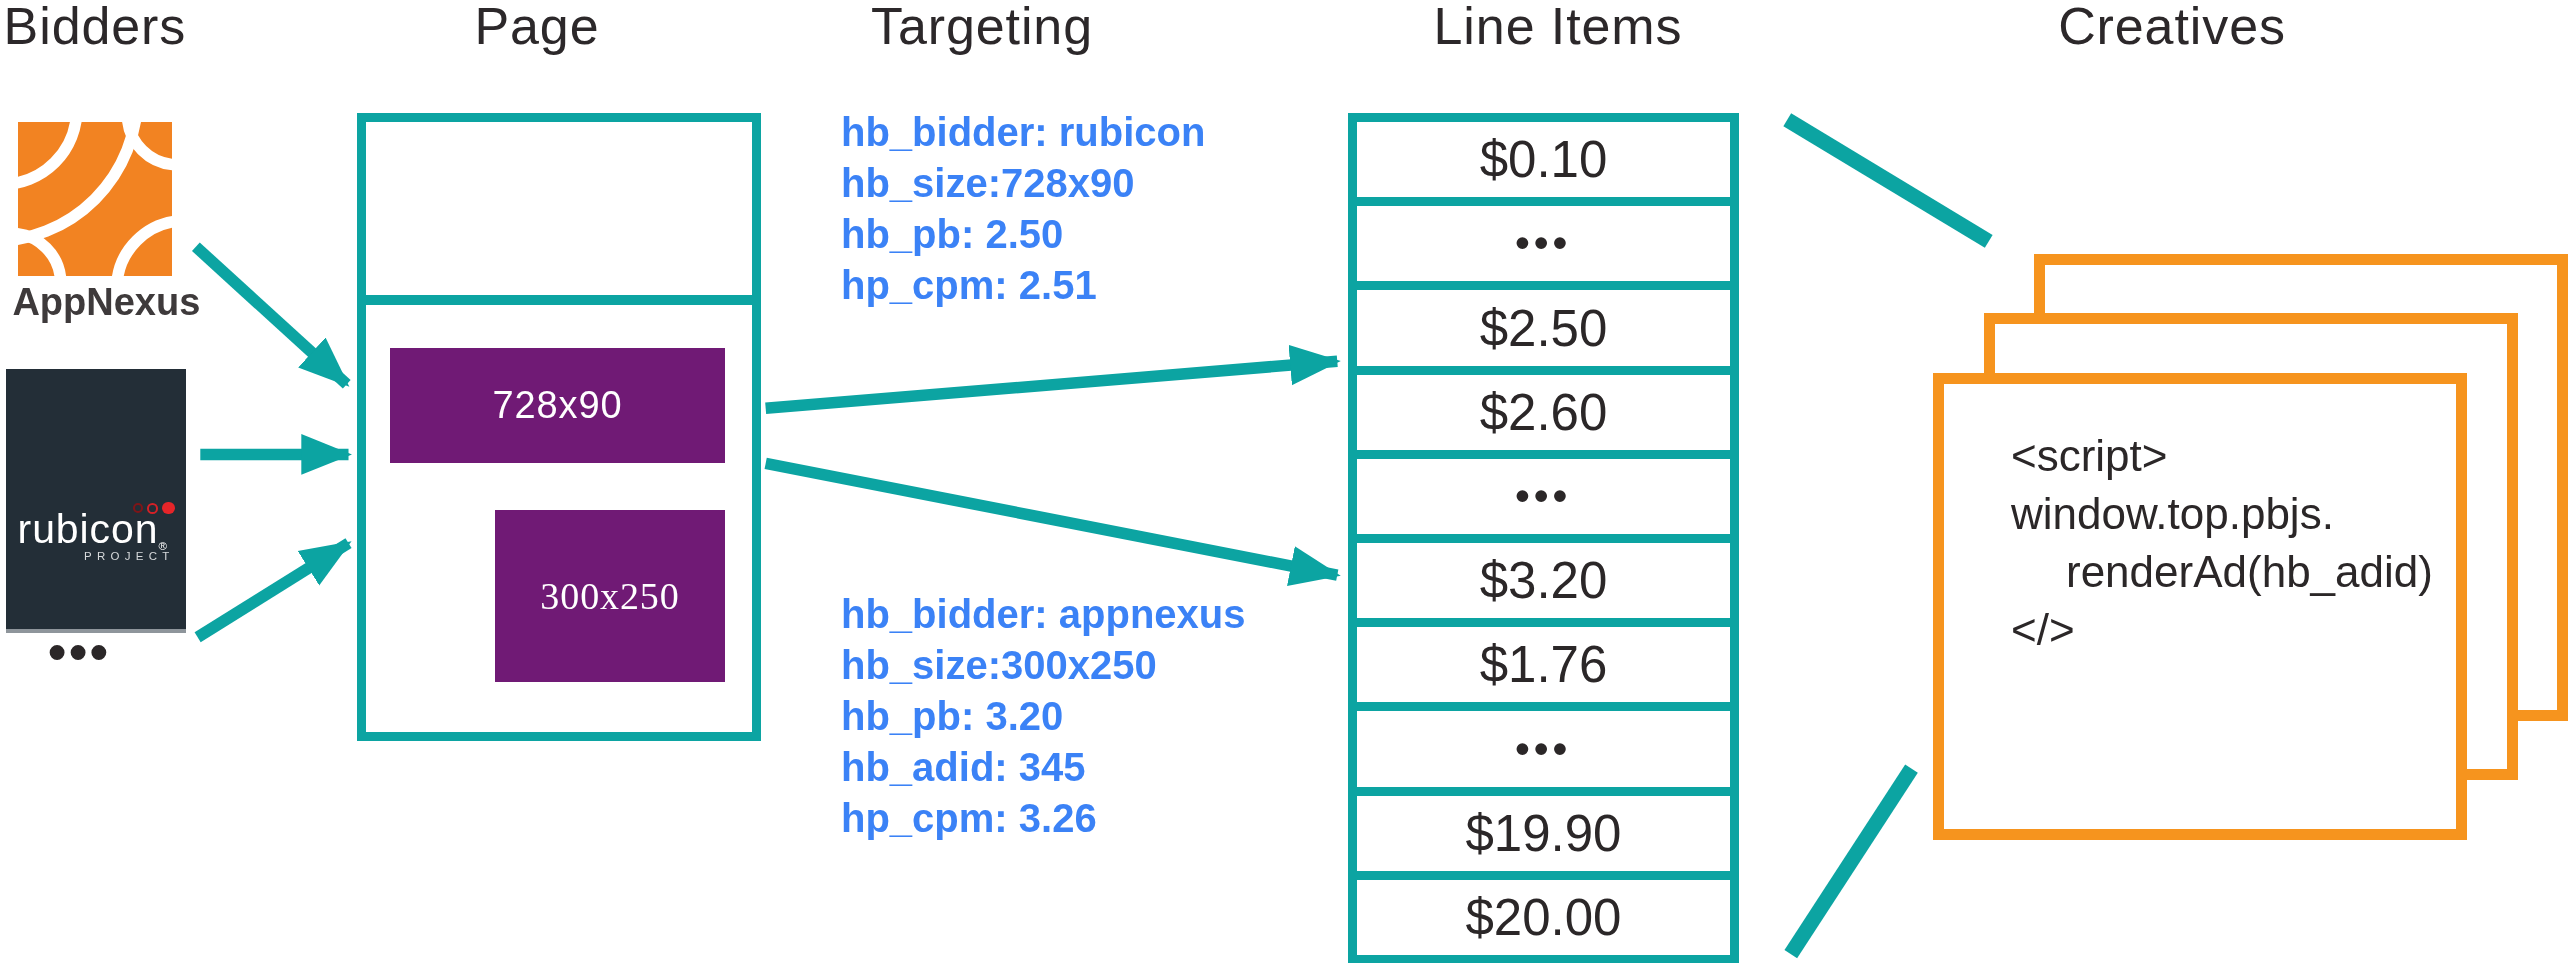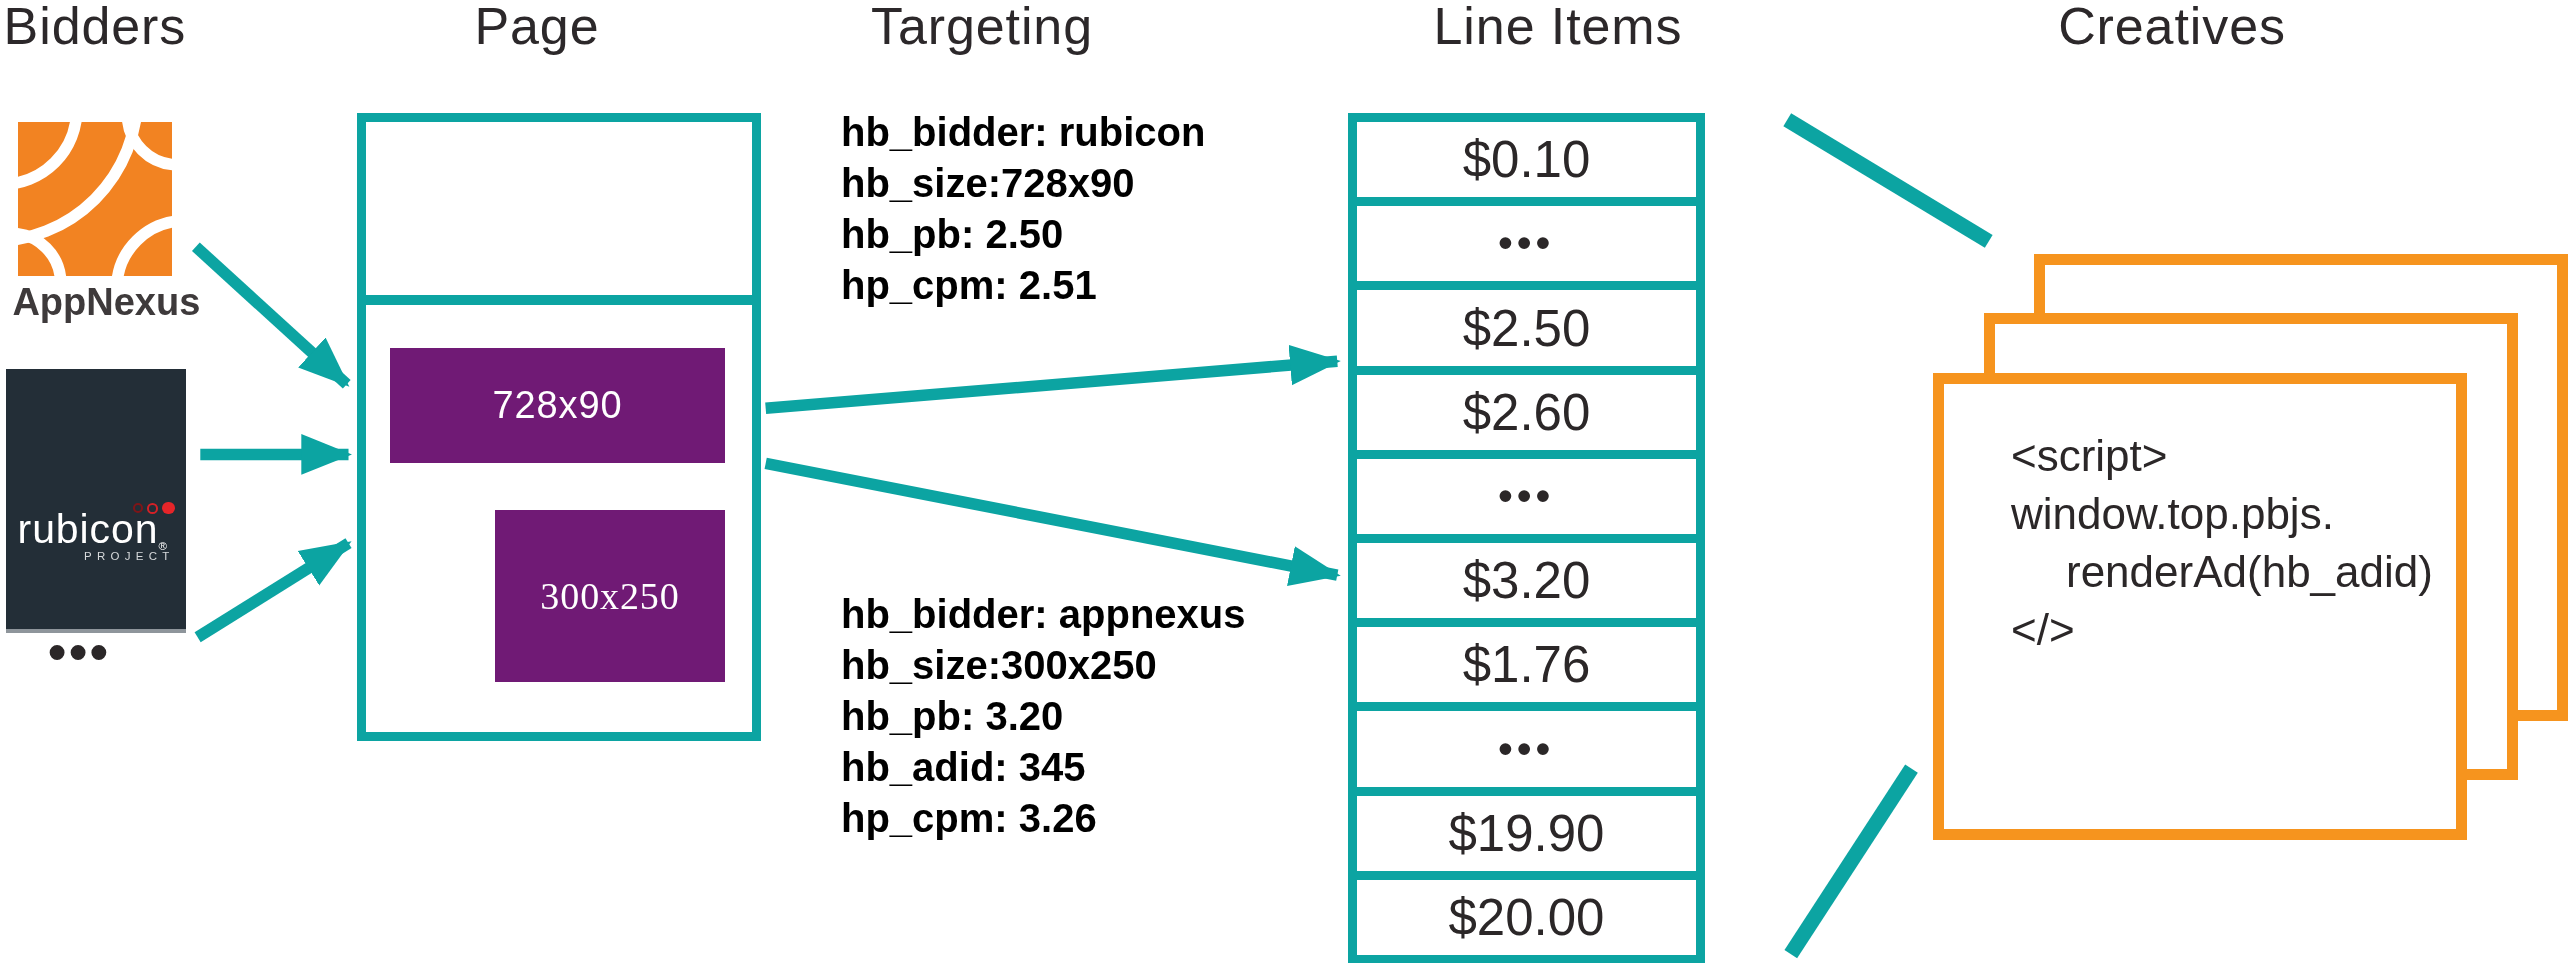--- a/index.html
+++ b/index.html
@@ -64,28 +64,28 @@
     display:flex;align-items:center;justify-content:center;
     font-size:38px;font-weight:400;letter-spacing:0.9px;
   }
   .ad-728{left:24px;top:226px;width:335px;height:115px;}
   .ad-300{left:129px;top:388px;width:230px;height:172px;font-family:Liberation Serif, serif;}
 
   
   .tgt{
     position:absolute;left:841px;
     font-size:40px;font-weight:700;line-height:51px;
-    color:#000000;white-space:nowrap;
+    color:#3b82f6;white-space:nowrap;
   }
   #tgt-rubicon{top:107px;}
   #tgt-appnexus{top:589px;}
 
   
   .libox{
-    position:absolute;left:1348px;top:113px;width:357px;height:851px;
+    position:absolute;left:1348px;top:113px;width:391px;height:851px;
     border:9.8px solid #0CA4A2;box-sizing:border-box;background:#ffffff;
     display:flex;flex-direction:column;
   }
   .lirow{
     flex:1;display:flex;align-items:center;justify-content:center;
     font-size:51px;font-weight:400;color:#2B2728;
     border-top:9.8px solid #0CA4A2;background:#ffffff;
   }
   .lirow:first-child{border-top:none;}
   .lirow.dots{font-size:41px;font-weight:900;letter-spacing:4.4px;}

